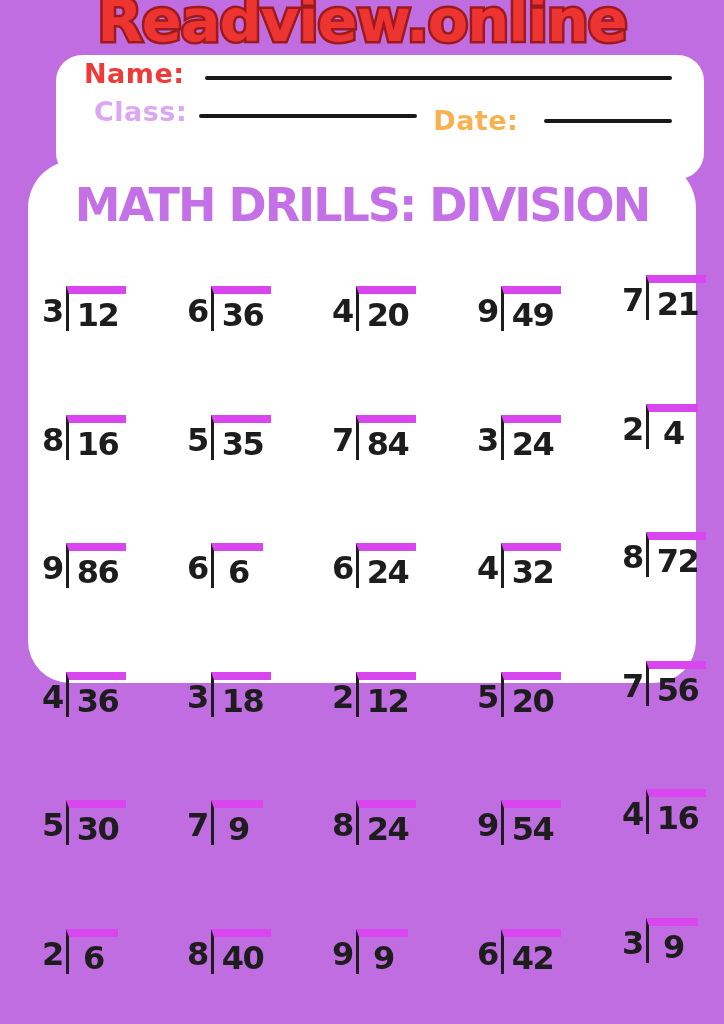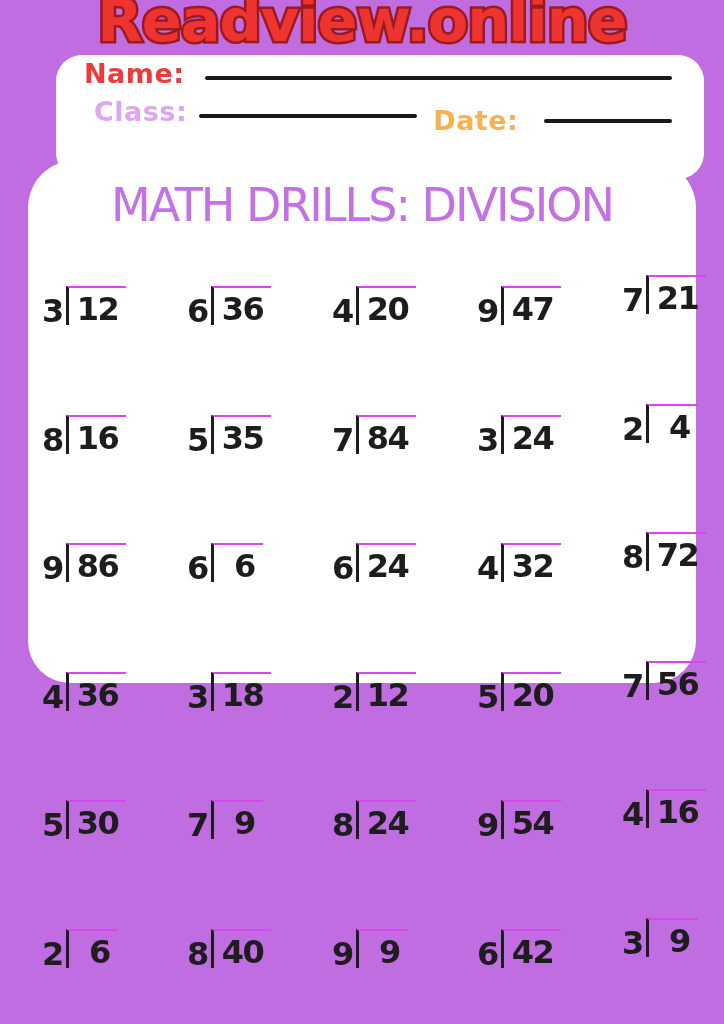--- a/index.html
+++ b/index.html
@@ -79,21 +79,21 @@
     top: 160px;
     bottom: 37px;
     background: #ffffff;
     border-radius: 48px 48px 42px 42px;
     z-index: 2;
   }
   .title {
     margin: 18px 0 0 0;
     text-align: center;
     font-size: 46px;
-    font-weight: 400;
+    font-weight: 700;
     letter-spacing: -2px;
     color: #c470e6;
     white-space: nowrap;
   }
   
   .grid {
     margin: 54px 0 0 14px;
     display: grid;
     grid-template-columns: repeat(4, 145px) 1fr;
     grid-auto-rows: 128.5px;
@@ -109,24 +109,24 @@
     line-height: 1;
   }
   
   .grid .problem:nth-child(5n) { margin-top: -11px; }
   .divisor {
     padding-top: 9px;
     padding-right: 3px;
   }
   .dividend {
     border-left: 3px solid #1d1d1d;
-    border-top: 2px solid #d946ef;
+    border-top: 8px solid #d946ef;
     padding: 5px 8px 0 8px;
     min-width: 33px;
-    text-align: right;
+    text-align: center;
     box-sizing: content-box;
   }
 </style>
 </head>
 <body>
 
 <div class="page">
 
   <div class="banner">Readview.online</div>
 
@@ -156,21 +156,21 @@
     <span class="dividend">36</span>
   </div>
 
   <div class="problem">
     <span class="divisor">4</span>
     <span class="dividend">20</span>
   </div>
 
   <div class="problem">
     <span class="divisor">9</span>
-    <span class="dividend">47</span>
+    <span class="dividend">49</span>
   </div>
 
   <div class="problem">
     <span class="divisor">7</span>
     <span class="dividend">21</span>
   </div>
 
   <div class="problem">
     <span class="divisor">8</span>
     <span class="dividend">16</span>

